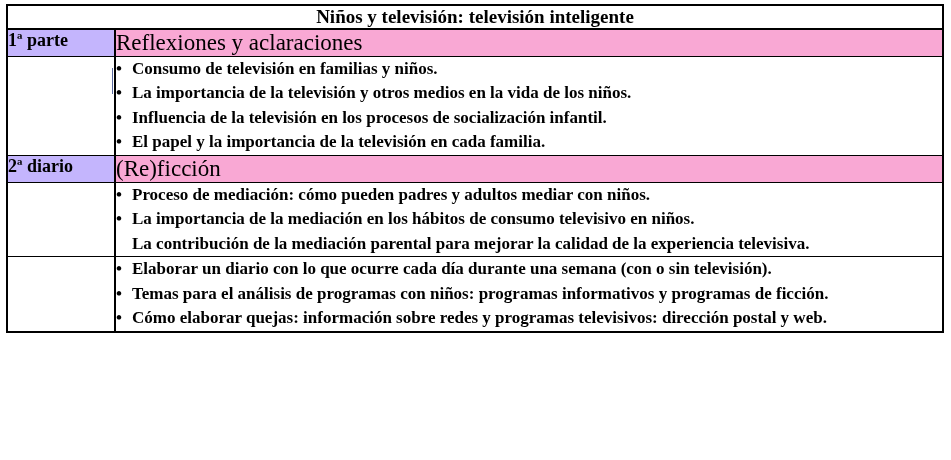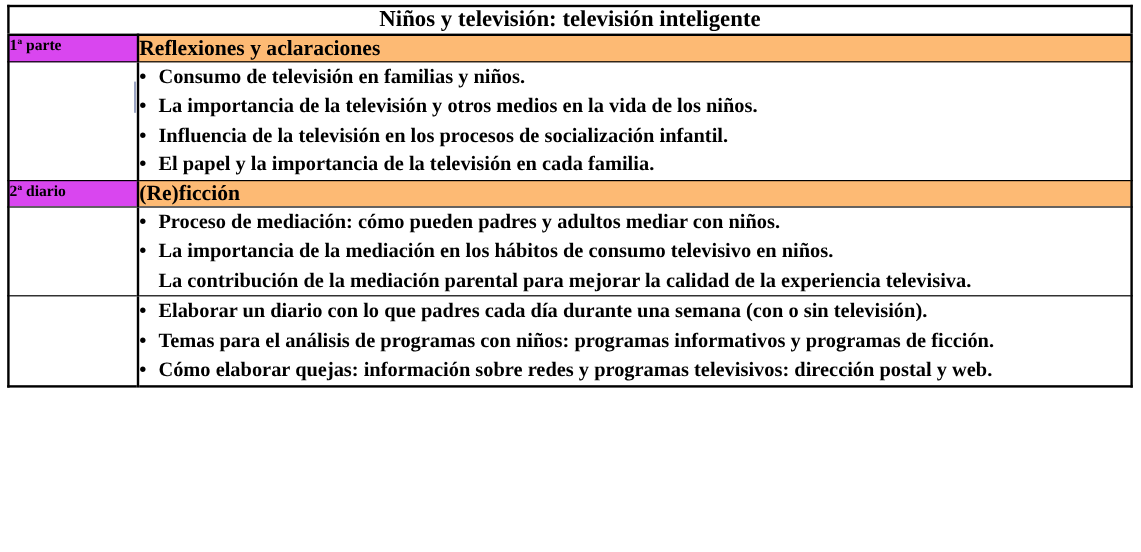--- a/index.html
+++ b/index.html
@@ -33,32 +33,32 @@
   }
   .title-cell {
     text-align: center;
     font-weight: bold;
     font-size: 19px;
     padding: 4px 0 5px 0;
     border-bottom: 2px solid #000000 !important;
   }
   .part-cell {
     width: 108px;
-    background: #d946ef;
+    background: #c4b5fd;
     font-weight: bold;
-    font-size: 13px;
+    font-size: 18px;
     padding: 2px 0 3px 10px;
     white-space: nowrap;
     border-right: 2px solid #000000 !important;
     margin-top: 40px;
   }
   .section-head-cell {
-    background: #fdba74;
-    font-weight: bold;
-    font-size: 18px;
+    background: #f9a8d4;
+    font-weight: normal;
+    font-size: 23px;
     padding: 2px 0 3px 10px;
   }
   .part-blank {
     width: 108px;
     background: #ffffff;
     border-right: 2px solid #000000 !important;
   }
   .content-cell {
     background: #ffffff;
     padding: 5px 8px 6px 12px;
@@ -144,21 +144,21 @@
             <li class="just-last-left">La importancia de la mediación en los hábitos de consumo televisivo en niños.</li>
             <li class="nobullet">La contribución de la mediación parental para mejorar la calidad de la experiencia televisiva.</li>
           </ul>
         </td>
       </tr>
 
       <tr>
         <td class="part-blank">&nbsp;</td>
         <td class="content-cell">
           <ul class="bullets">
-            <li>Elaborar un diario con lo que padres cada día durante una semana (con o sin televisión).</li>
+            <li>Elaborar un diario con lo que ocurre cada día durante una semana (con o sin televisión).</li>
             <li>Temas para el análisis de programas con niños: programas informativos y programas de ficción.</li>
             <li>Cómo elaborar quejas: información sobre redes y programas televisivos: dirección postal y web.</li>
           </ul>
         </td>
       </tr>
     </tbody>
   </table>
 
   <div class="cursor"></div>
 </div>

